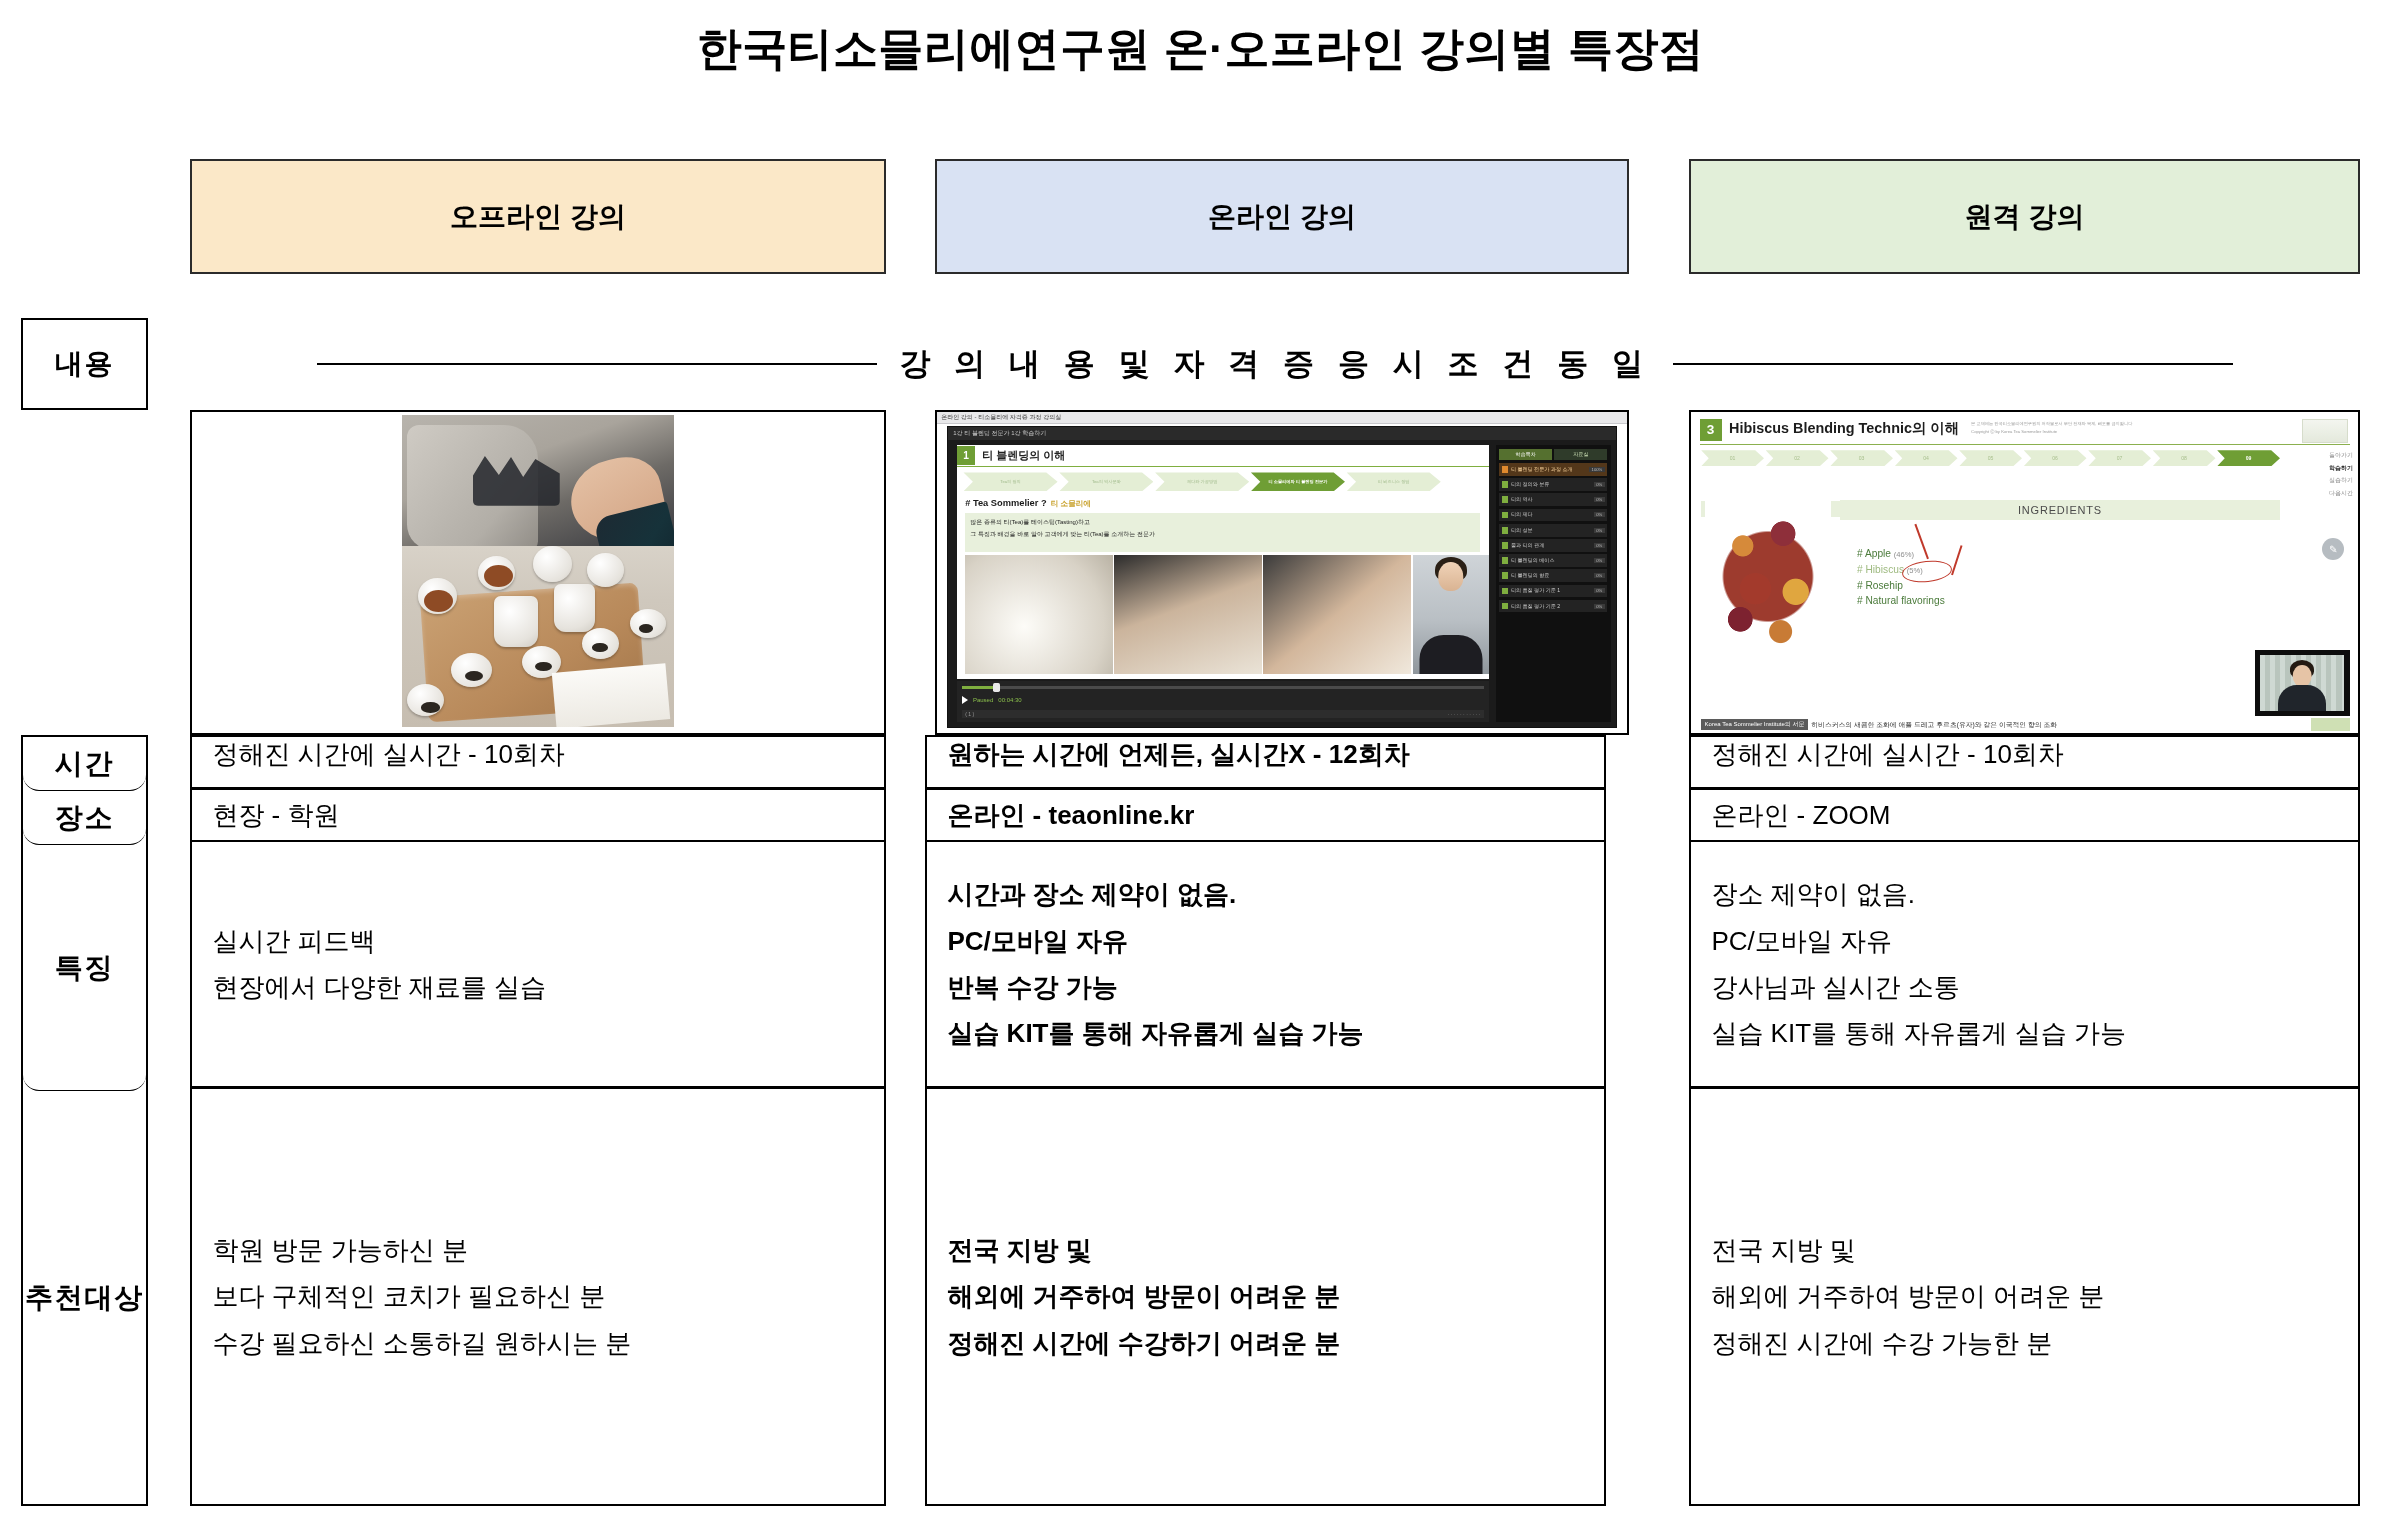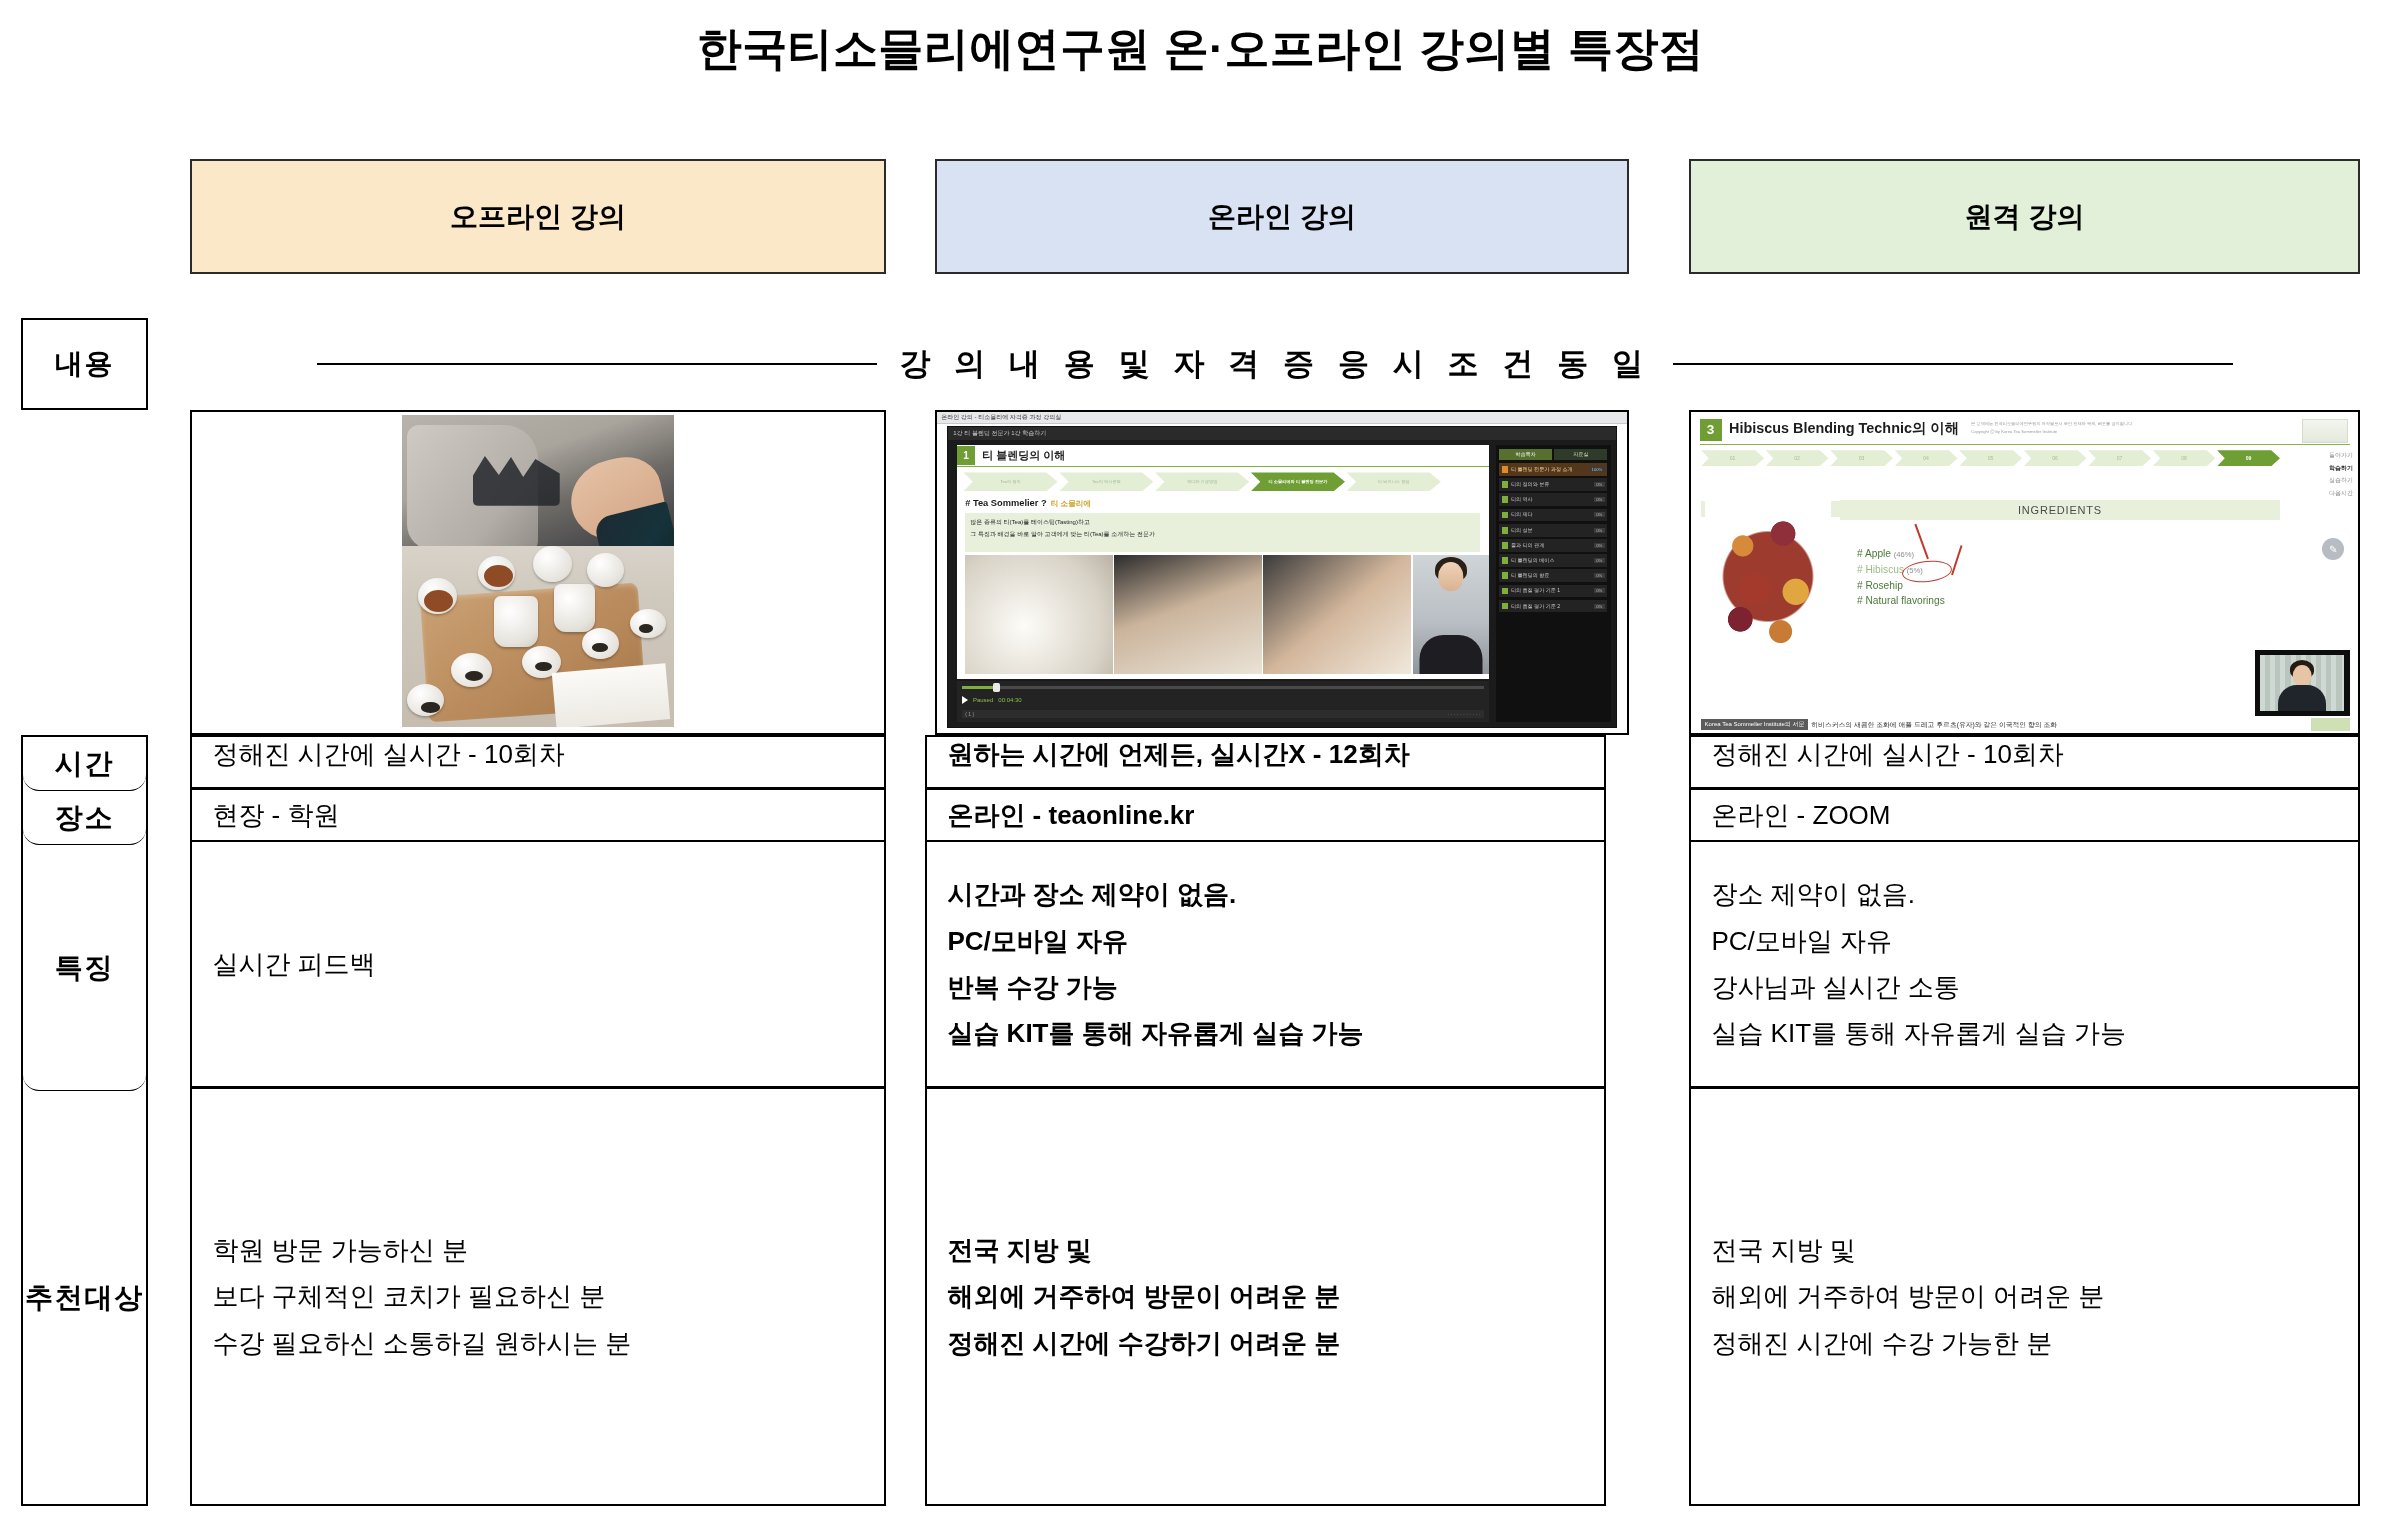--- a/index.html
+++ b/index.html
@@ -643,20 +643,21 @@
 </div>
 <div class="cell r-place x2">
   <span class="line">온라인 - teaonline.kr</span>
 </div>
 <div class="cell r-place x3">
   <span class="line">온라인 - ZOOM</span>
 </div>
 
 <div class="cell r-feat x1">
   <span class="line">실시간 피드백</span>
+  <span class="line">현장에서 다양한 재료를 실습</span>
 </div>
 <div class="cell r-feat x2">
   <span class="line">시간과 장소 제약이 없음.</span>
   <span class="line">PC/모바일 자유</span>
   <span class="line">반복 수강 가능</span>
   <span class="line">실습 KIT를 통해 자유롭게 실습 가능</span>
 </div>
 <div class="cell r-feat x3">
   <span class="line">장소 제약이 없음.</span>
   <span class="line">PC/모바일 자유</span>

